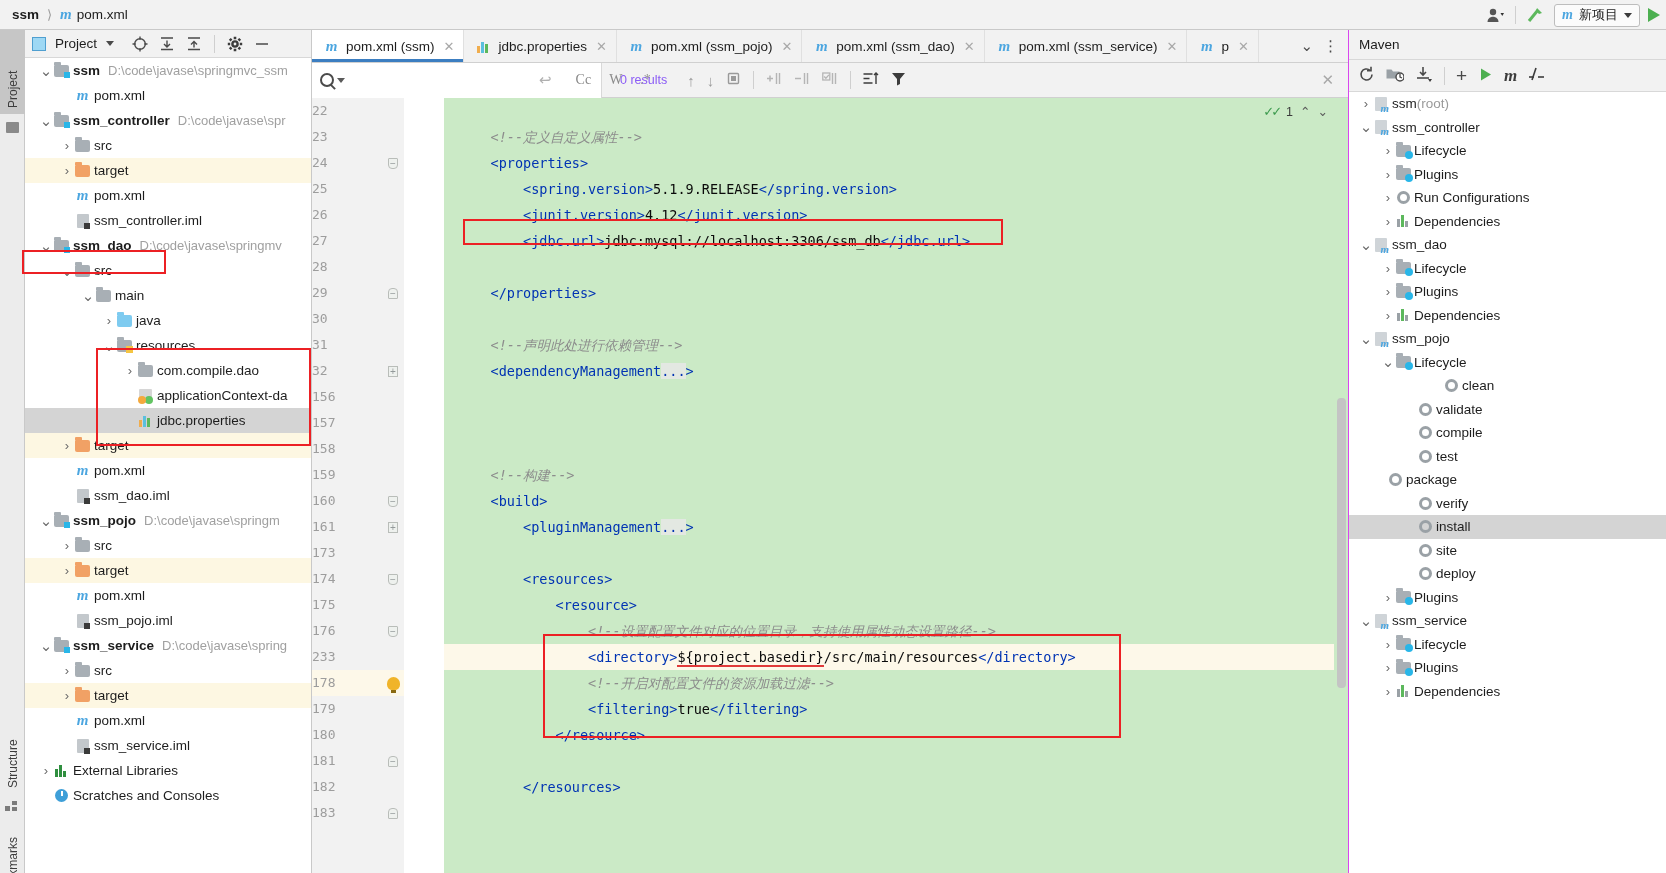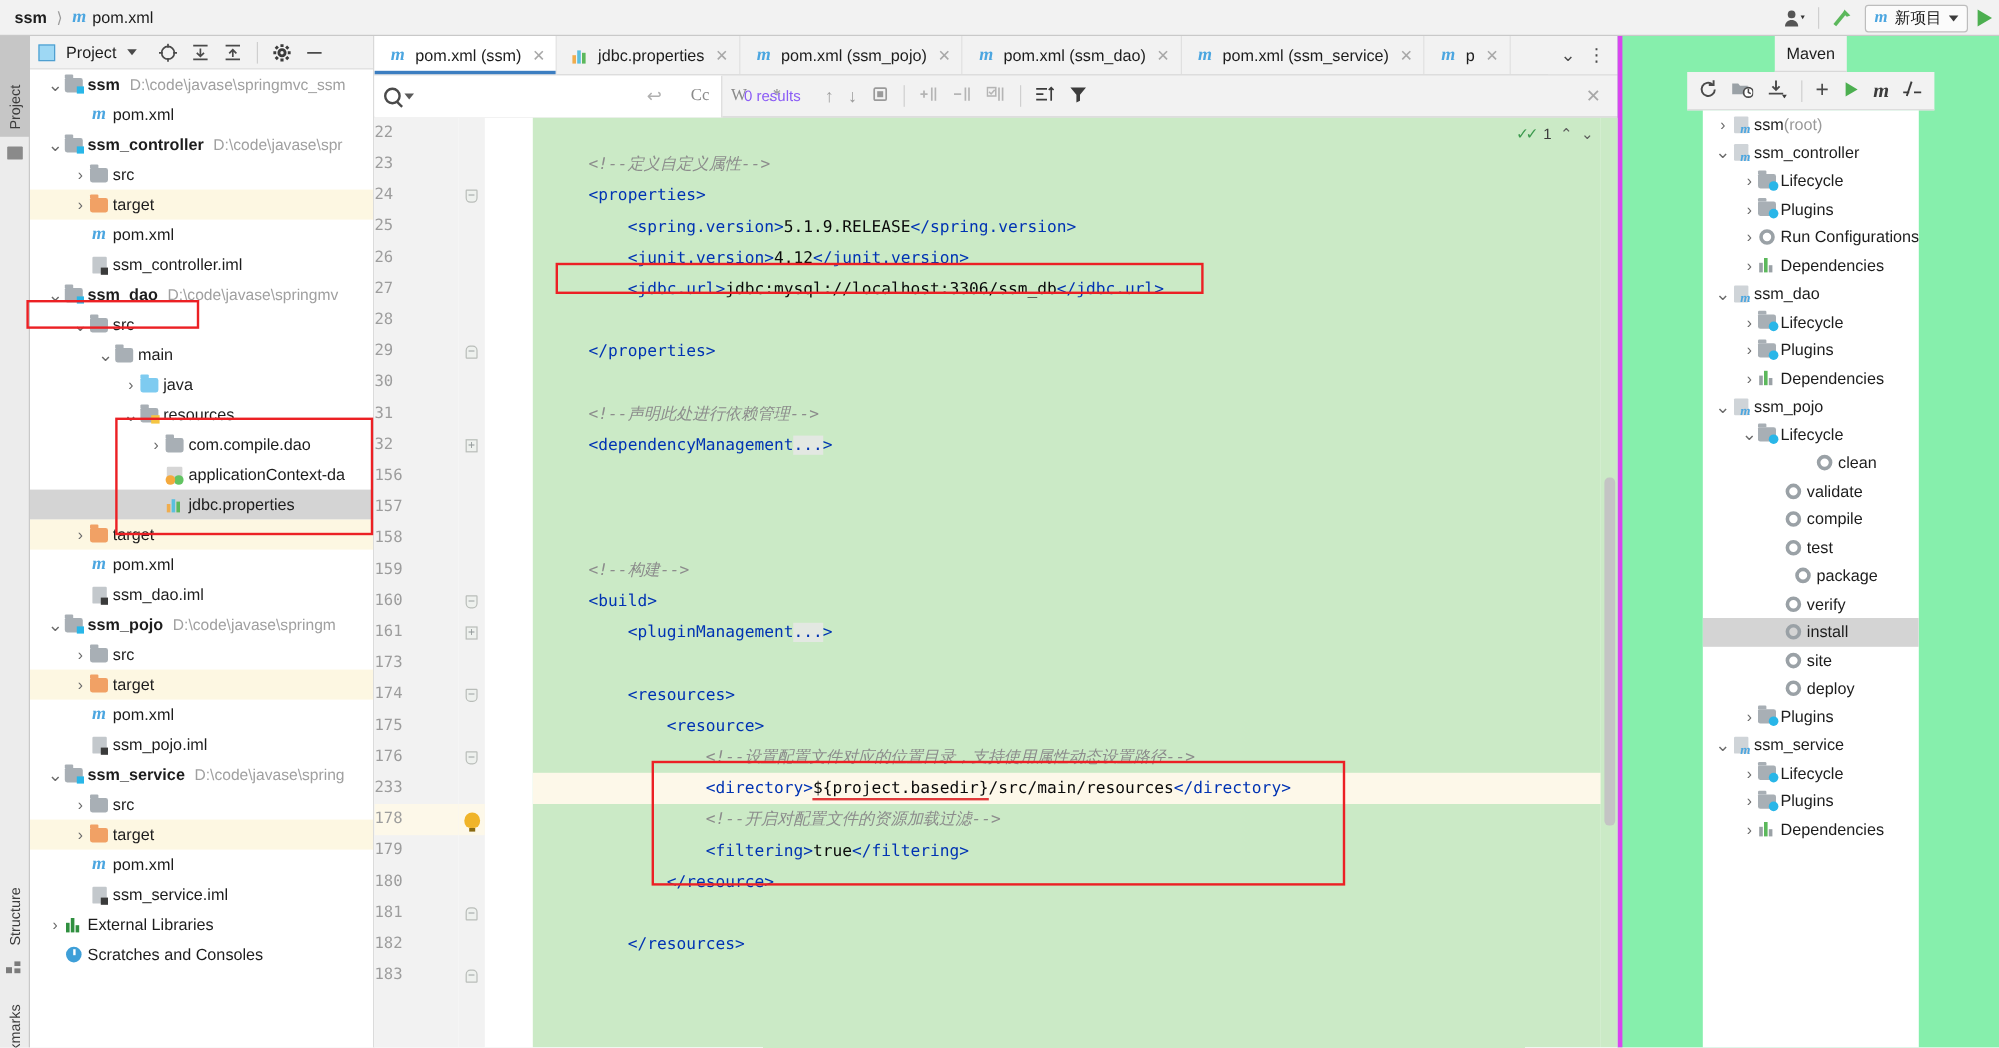--- a/index.html
+++ b/index.html
@@ -142,21 +142,21 @@
   .ellip { background: #e3e8e2; color: #0033b3; }
   .varul { border-bottom: 2px solid #e03a3a; }
 
   .markerbar { width: 14px; min-width: 14px; background: #cbeac6; position: relative; }
   .scrollthumb { position: absolute; right: 2px; width: 9px; background: #c4c4c4; border-radius: 4px; }
 
   .inspect { position: absolute; right: 20px; top: 6px; display: flex; align-items: center; gap: 7px; font-size: 12.5px; color: #3c3c3c; }
   .chk2 { color: #3c9a4e; font-size: 13px; letter-spacing: -3px; }
 
   
-  .maven { width: 318px; min-width: 318px; background: #86efac; display: flex; flex-direction: column; border-left: 4px solid #d946ef; align-items: center; }
+  .maven { width: 318px; min-width: 318px; background: #ec4899; display: flex; flex-direction: column; border-left: 1px solid #d946ef; }
   .mvnhdr { height: 30px; min-height: 30px; display: flex; align-items: center; padding: 0 10px; background: #f2f2f2; font-size: 13.5px; border-bottom: 1px solid #d8d8d8; }
   .mvntools { height: 32px; min-height: 32px; display: flex; align-items: center; gap: 11px; padding: 0 9px; background: #f2f2f2; border-bottom: 1px solid #d8d8d8; }
   .mvntree { flex: 1; overflow: hidden; background: #fff; font-size: 13.5px; }
   .mrow { height: 23.5px; display: flex; align-items: center; white-space: nowrap; }
   .mrow.sel { background: #d4d4d4; }
   .mvnico { width: 16px; height: 15px; position: relative; flex: none; display: inline-flex; align-items: center; justify-content: center; }
   .mpom { width: 12px; height: 14px; background: #cfd4d8; border-radius: 1px; position: relative; }
   .mpom::after { content:"m"; position:absolute; right:-2px; bottom:-3px; font-family:"Liberation Serif", serif; font-style: italic; font-weight: bold; font-size: 11px; color:#4ca6e0; }
   .gear { width: 13px; height: 13px; border-radius: 50%; border: 3px solid #9aa1a6; position: relative; }
   .plus { font-size: 19px; color: #4a4a4a; line-height: 1; }
@@ -892,21 +892,21 @@
             </span>
             <span class="lbl">compile</span>
           </div>
           <div class="mrow" style="padding-left: 54px;">
             <span class="arrow none" style="font-size: 13px;">›</span>
             <span class="mvnico">
               <span class="gear"></span>
             </span>
             <span class="lbl">test</span>
           </div>
-          <div class="mrow" style="padding-left: 62px;">
+          <div class="mrow" style="padding-left: 24px;">
             <span class="arrow none" style="font-size: 13px;">›</span>
             <span class="mvnico">
               <span class="gear"></span>
             </span>
             <span class="lbl">package</span>
           </div>
           <div class="mrow" style="padding-left: 54px;">
             <span class="arrow none" style="font-size: 13px;">›</span>
             <span class="mvnico">
               <span class="gear"></span>

